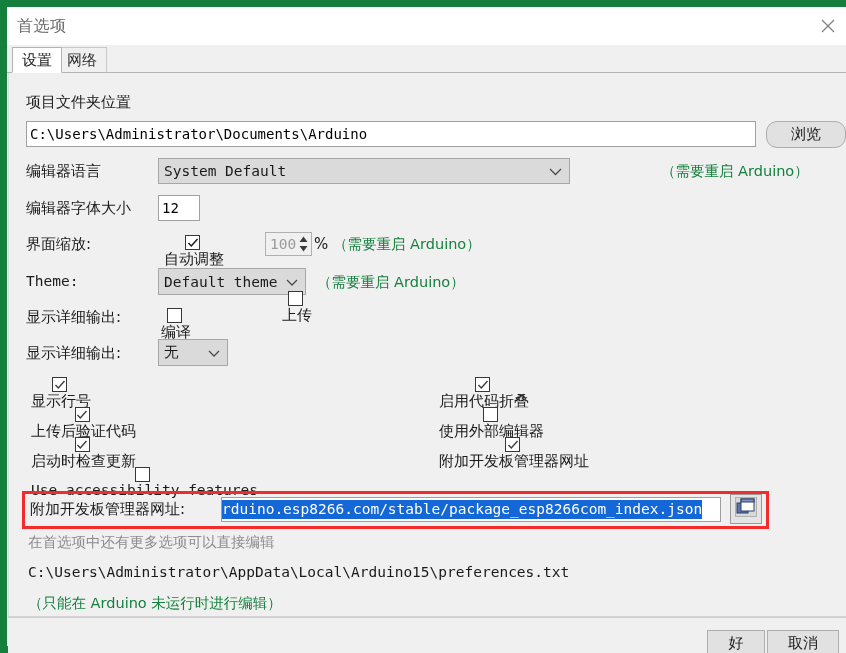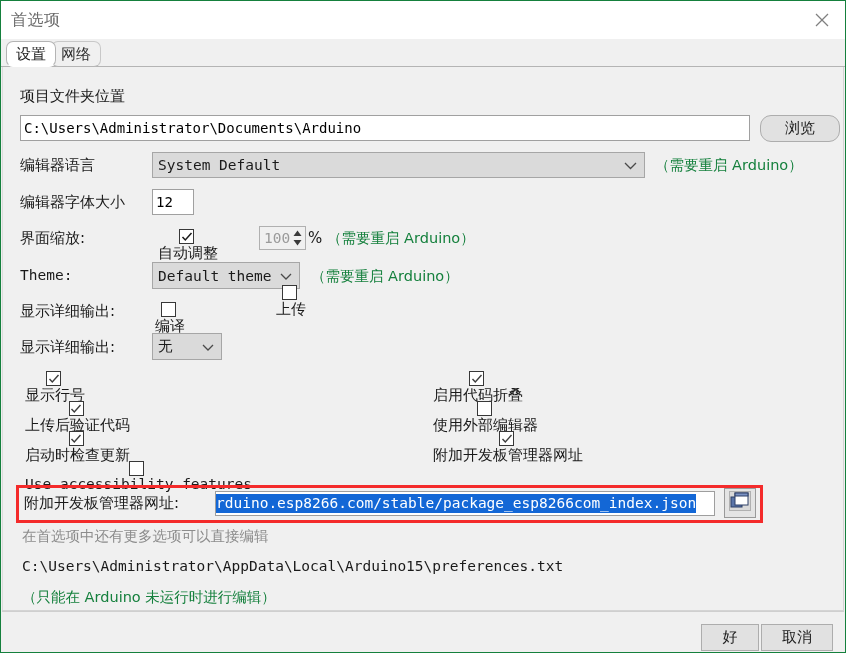--- a/index.html
+++ b/index.html
@@ -7,21 +7,21 @@
     width: 846px; height: 653px;
     background: #ffffff;
     font-family: "Liberation Sans", sans-serif;
     overflow: hidden;
   }
   #dialog {
     position: relative;
     width: 846px; height: 653px;
     background: #f0f0f0;
     box-sizing: border-box;
-    border: 1px solid #15803d;
+    border: 7px solid #15803d;
   }
   
   #titlebar {
     position: absolute; left: 0; top: 0;
     width: 844px; height: 38px;
     background: #ffffff;
     box-sizing: border-box;
   }
   #title-text {
     position: absolute; left: 10px; top: 9px;
@@ -45,21 +45,20 @@
     box-sizing: border-box;
   }
   .tab {
     position: absolute; top: 2px;
     height: 26px; box-sizing: border-box;
     font-size: 15px;
     font-family: "DejaVu Sans", sans-serif;
     color: #202020;
     display: flex; align-items: center; justify-content: center;
     padding: 8px 9px;
-    border-radius: 7px;
   }
   .tab.active {
     left: 5px;
     background: #ffffff;
     border: 1px solid #b4b4b4;
     border-bottom: 1px solid #ffffff;
     z-index: 2;
   }
   .tab.inactive {
     left: 50px;
@@ -267,21 +266,21 @@
   <div id="panel">
 
     <div class="lbl" style="left:17px; top:20px;">项目文件夹位置</div>
 
     <div class="txtinput" style="left:17px; top:48px; width:730px; height:26px;">C:\Users\Administrator\Documents\Arduino</div>
 
     <div class="btn" style="left:757px; top:48px; width:80px; height:27px;border-radius:11px;">浏览</div>
 
     <div class="lbl" style="left:17px; top:89px;">编辑器语言</div>
 
-    <div class="combo" style="left:149px; top:85px; width:493px; height:26px;">
+    <div class="combo" style="left:149px; top:85px; width:412px; height:26px;">
       <span>System Default</span>
       <span class="caret">
         <svg width="13" height="8" viewBox="0 0 13 8">
           <polyline points="1,1 6.5,6.5 12,1" fill="none" stroke="#4a4a4a" stroke-width="1.3"></polyline>
         </svg>
       </span>
     </div>
 
     <div class="note" style="left:652px; top:89px;">（需要重启 Arduino）</div>
 

